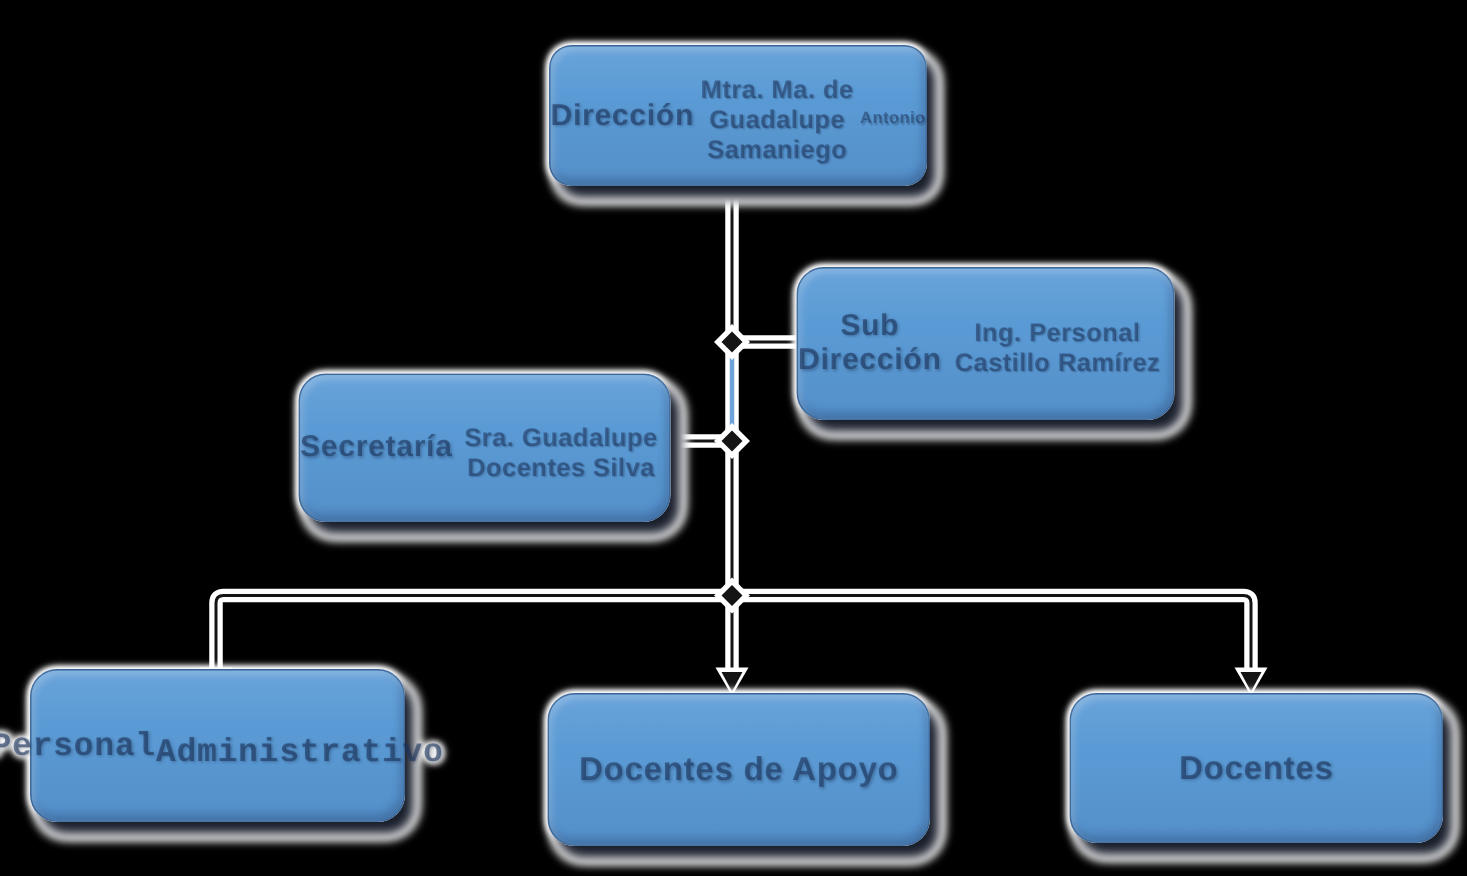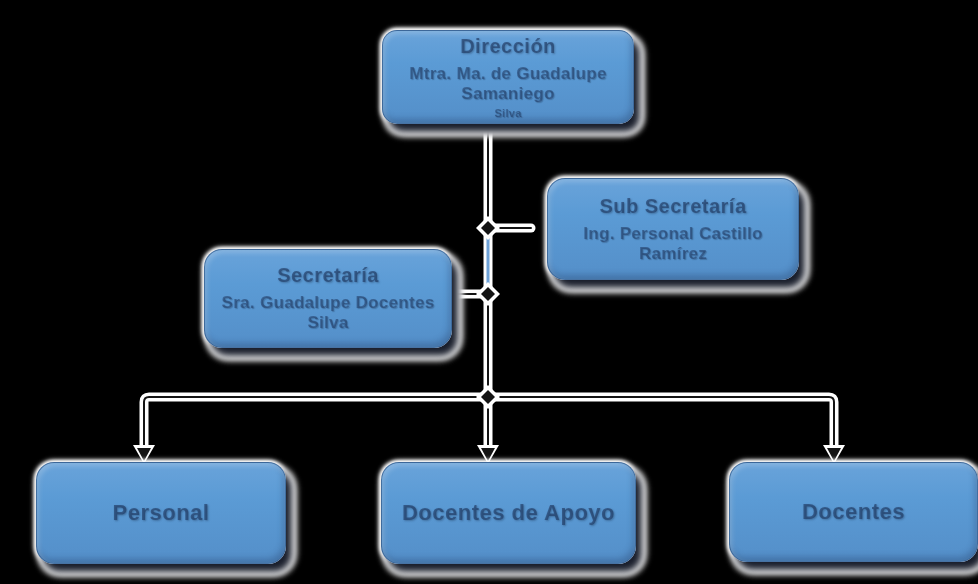--- a/index.html
+++ b/index.html
@@ -26,22 +26,22 @@
   .arrow-glow{fill:var(--glow);}
   .arrow{fill:var(--connector);}
   .node{
     position:absolute;z-index:2;border-radius:18px;
     background:linear-gradient(180deg,#69a3da 0%,var(--box-fill) 35%,#548fc9 100%);
     border:1px solid rgba(30,55,95,0.45);
     box-shadow:6px 8px 7px rgba(6,12,26,0.92),
                inset 2px 3px 5px rgba(255,255,255,0.22),
                inset -2px -4px 6px rgba(25,50,90,0.30);
     filter:drop-shadow(0 0 2px var(--glow)) drop-shadow(0 0 2px var(--glow)) drop-shadow(0 0 1px var(--glow));
-    display:flex;flex-direction:column;align-items:center;justify-content:center;
-    text-align:center;color:var(--box-text);margin-left:16px;
+    display:flex;flex-direction:row;align-items:center;justify-content:center;
+    text-align:center;color:var(--box-text);
   }
   .node .title{
     font-weight:bold;font-size:20px;letter-spacing:0.5px;
     text-shadow:1px 1px 2px rgba(20,40,70,0.35);
   }
   .node .subtitle{
     font-weight:bold;font-size:17px;margin-top:6px;letter-spacing:0.3px;
     color:rgba(28,52,92,0.52);
     text-shadow:1px 1px 1px rgba(20,40,70,0.30);
   }
@@ -50,22 +50,22 @@
     color:rgba(28,52,92,0.52);
     text-shadow:1px 1px 1px rgba(20,40,70,0.30);
   }
   .node.big .title{font-size:22px;}
   .node.big .title2{
     font-weight:bold;font-size:22px;margin-top:8px;letter-spacing:0.5px;
     text-shadow:1px 1px 2px rgba(20,40,70,0.35);
   }
   #node-direccion{left:366px;top:30px;width:250px;height:92px;border-radius:15px;}
   #node-subdireccion{left:531px;top:178px;width:250px;height:100px;}
-  #node-secretaria{left:188px;top:249px;width:246px;height:97px;}
-  #node-personal-administrativo{left:20px;top:462px;width:248px;height:100px;}
+  #node-secretaria{left:199px;top:249px;width:246px;height:97px;}
+  #node-personal-administrativo{left:20px;top:446px;width:248px;height:100px;font-family:Liberation Mono, monospace;}
   #node-personal-apoyo{left:365px;top:462px;width:253px;height:100px;}
   #node-docentes{left:713px;top:462px;width:247px;height:98px;}
 </style>
 </head>
 <body>
 
 <div class="stage">
 
   <svg class="connectors" width="978" height="584" viewBox="0 0 978 584">
 
@@ -111,35 +111,36 @@
     </g>
     <g>
       <path class="arrow-glow" d="M823 445 L845 445 L834 464 Z"></path>
       <path class="arrow" d="M827 448 L841 448 L834 461 Z"></path>
     </g>
   </svg>
 
   <div class="node" id="node-direccion">
     <span class="title">Dirección</span>
     <span class="subtitle">Mtra. Ma. de Guadalupe Samaniego</span>
-    <span class="subtitle2">Silva</span>
+    <span class="subtitle2">Antonio</span>
   </div>
 
   <div class="node" id="node-subdireccion">
-    <span class="title">Sub Secretaría</span>
+    <span class="title">Sub Dirección</span>
     <span class="subtitle">Ing. Personal Castillo Ramírez</span>
   </div>
 
   <div class="node" id="node-secretaria">
     <span class="title">Secretaría</span>
     <span class="subtitle">Sra. Guadalupe Docentes Silva</span>
   </div>
 
   <div class="node big" id="node-personal-administrativo">
     <span class="title">Personal</span>
+    <span class="title2">Administrativo</span>
   </div>
 
   <div class="node big" id="node-personal-apoyo">
     <span class="title">Docentes de Apoyo</span>
   </div>
 
   <div class="node big" id="node-docentes">
     <span class="title">Docentes</span>
   </div>
 

